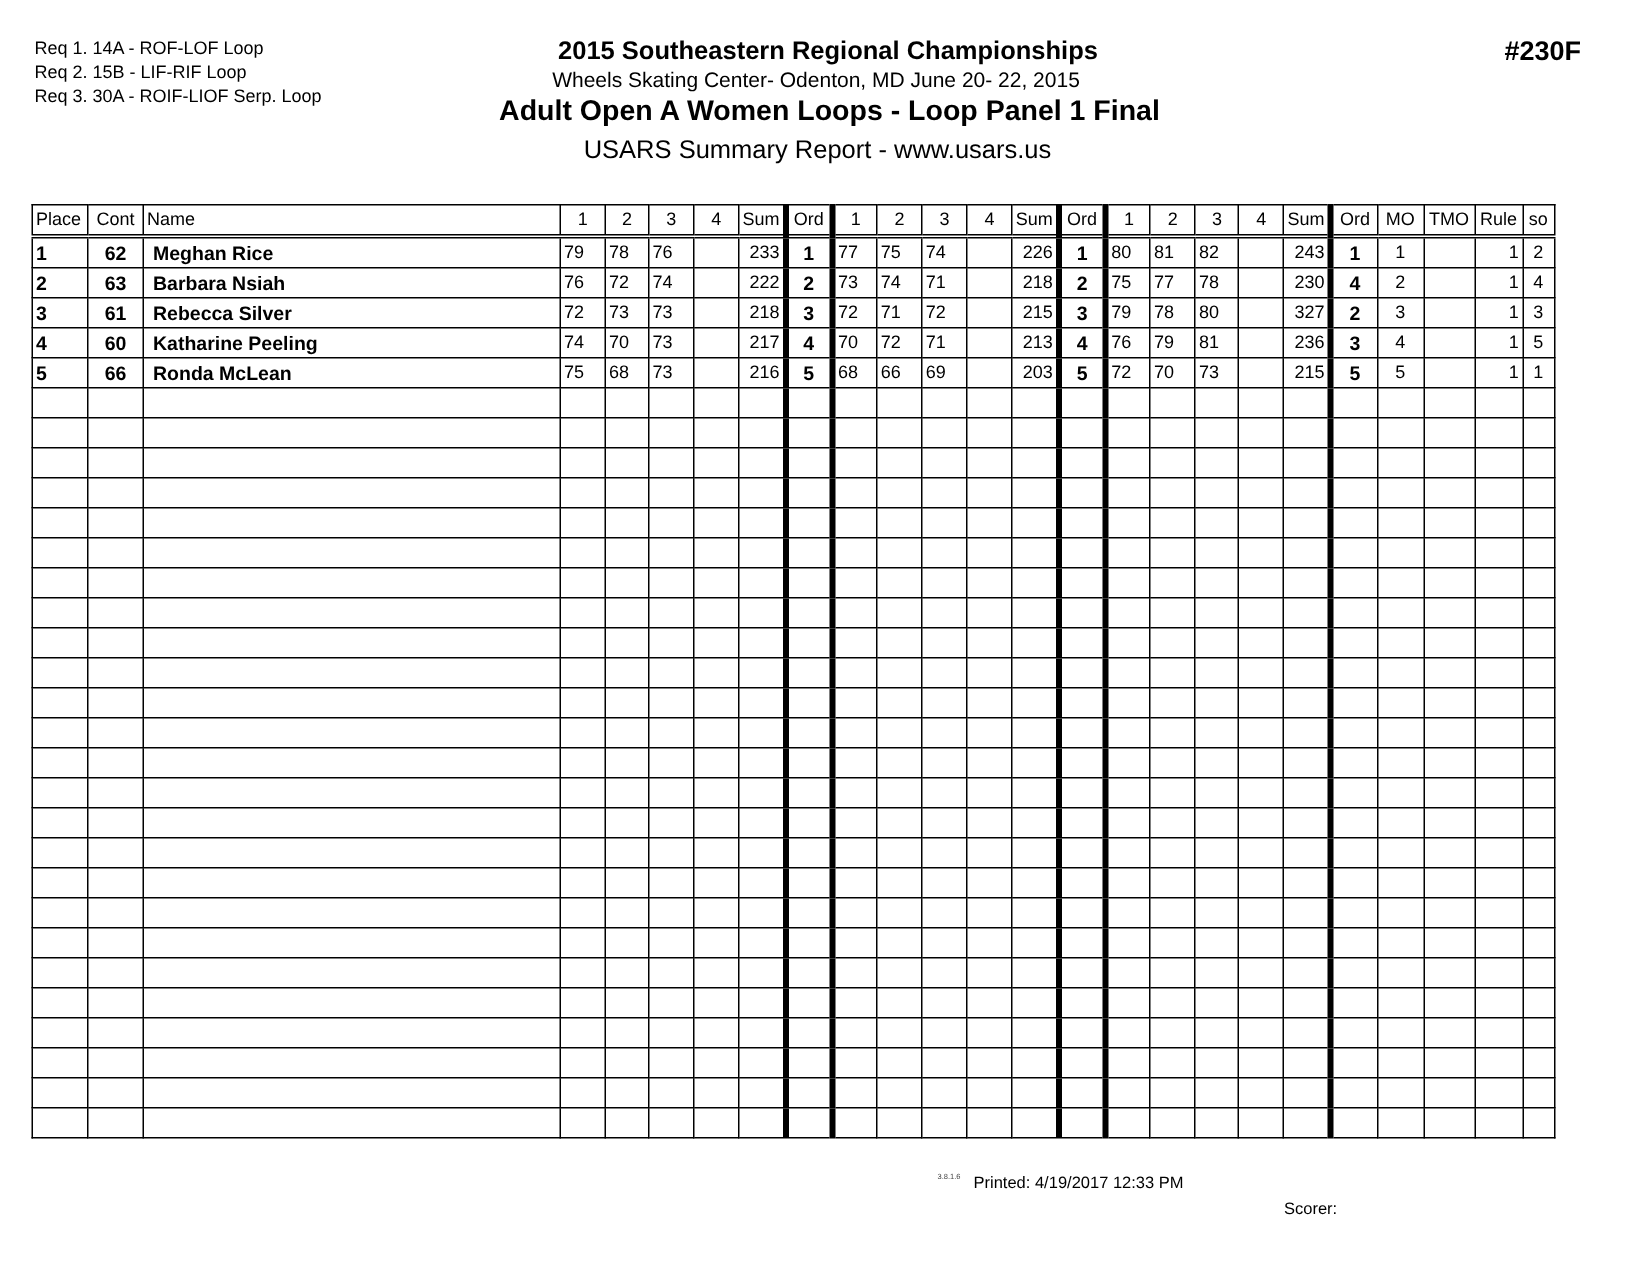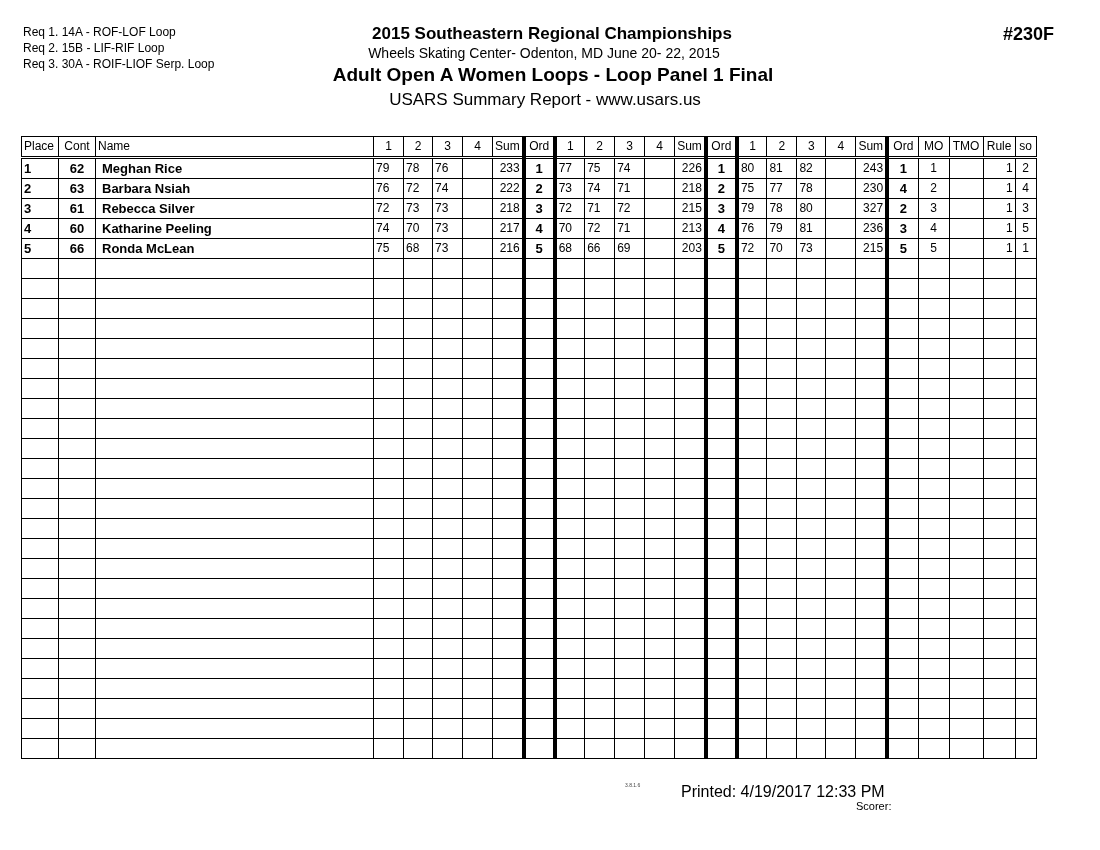--- a/index.html
+++ b/index.html
@@ -21,21 +21,21 @@
   table.grid tr.hdr td { border-bottom:3px double #000; text-align:center; }
   table.grid tr.hdr td.left { text-align:left; }
   table.grid td.thickR { border-right:4px solid #000; }
   table.grid td.c { text-align:center; }
   table.grid td.r { text-align:right; }
   table.grid td.b { font-weight:bold; font-size:13px; }
   table.grid td.name { font-weight:bold; font-size:13px; padding-left:6px; }
   table.grid tr.data td { height:19px; }
 
   .footer-ver { left:625px; top:782px; font-size:5px; color:#444; }
-  .footer-printed { left:649px; top:783px; font-size:16px;margin-left:32px; }
+  .footer-printed { left:649px; top:783px; font-size:11px; }
   .footer-scorer { left:856px; top:783px; font-size:11px;margin-top:17px; }
 </style>
 </head>
 <body>
 
 <div class="abs req" style="top:24px">Req  1.  14A - ROF-LOF Loop</div>
 <div class="abs req" style="top:40px">Req  2.  15B - LIF-RIF Loop</div>
 <div class="abs req" style="top:56px">Req  3.  30A - ROIF-LIOF Serp. Loop</div>
 
 <div class="abs center t1">2015 Southeastern Regional Championships</div>

